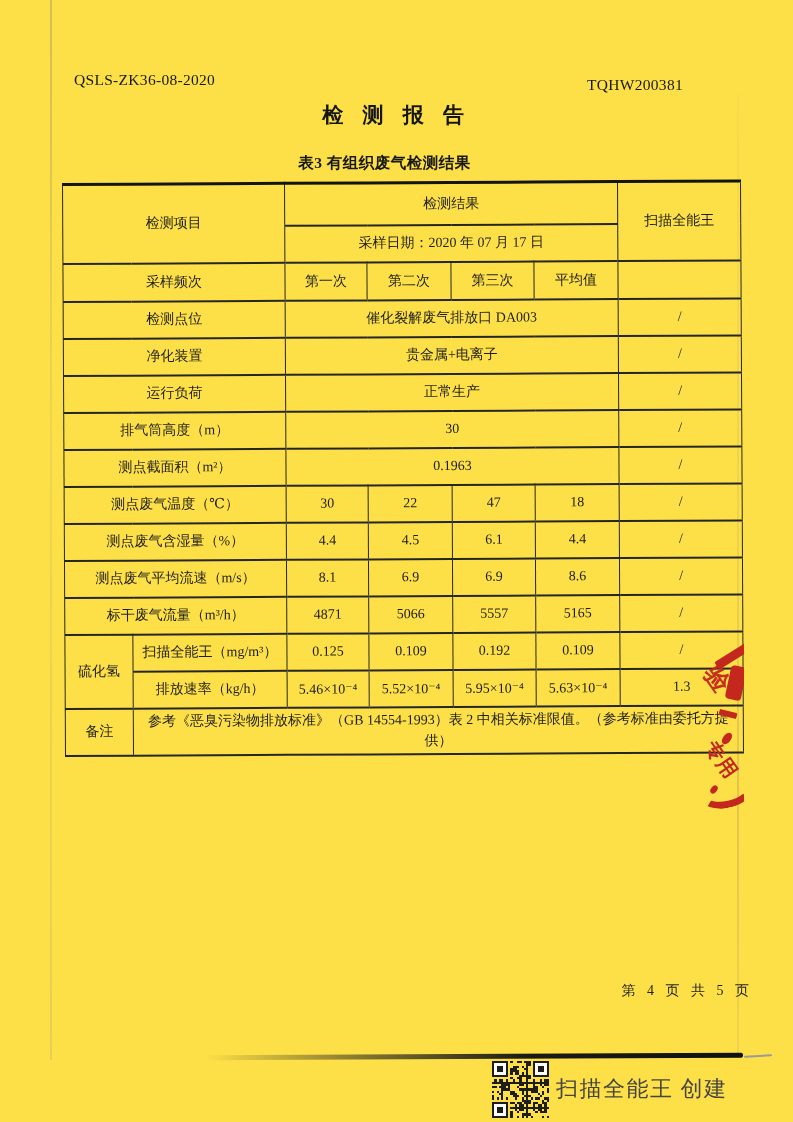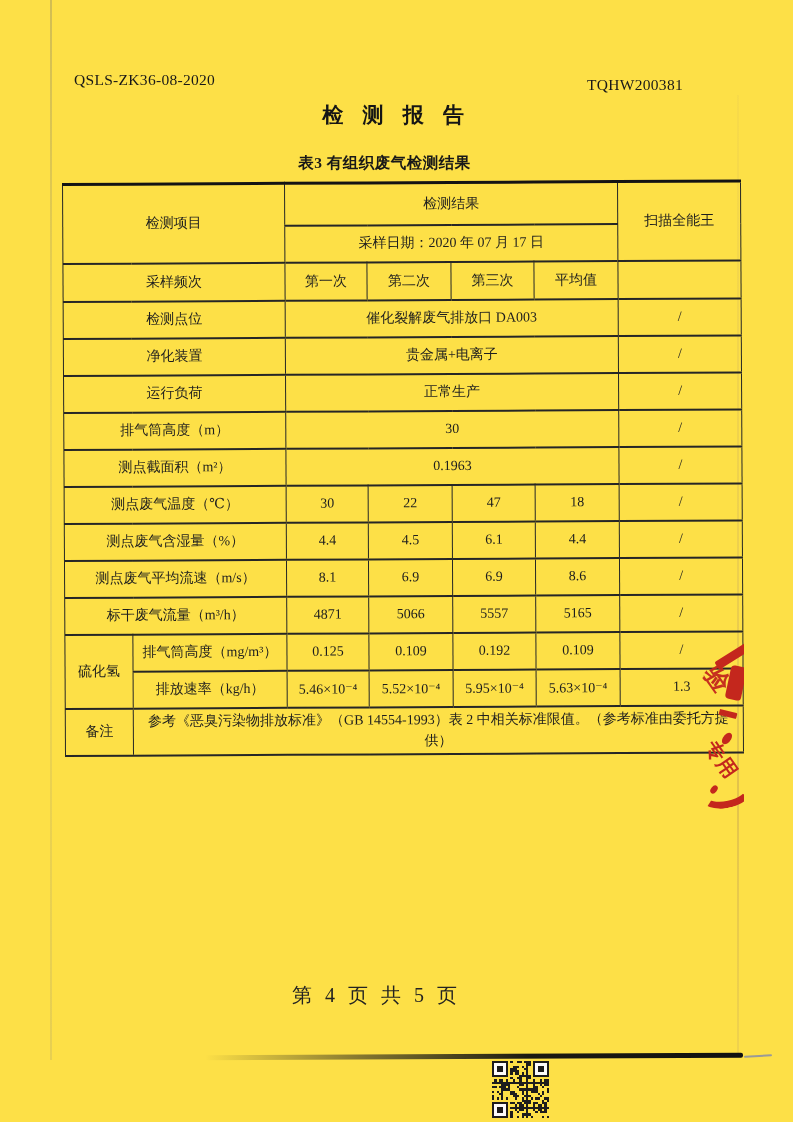--- a/index.html
+++ b/index.html
@@ -50,22 +50,22 @@
     border:2px solid #262626; border-left-width:1.3px; border-right-width:1.3px;
     text-align:center; vertical-align:middle; padding:1px 2px;
     overflow:hidden;
   }
   table.report { border-top:3px solid #141414; border-bottom:2.5px solid #141414; }
   tr.rh1 { height:42px; } tr.rh2 { height:37px; } tr.rh3 { height:38px; }
   tr.rr  { height:37px; } tr.rk  { height:41px; }
   td.remark-text { text-align:left; padding:4px 12px 4px 10px; line-height:1.55; }
   
   .footer-page {
-    position:absolute; left:0; right:40px; top:982px; text-align:center;
-    font-size:20px; letter-spacing:4px; color:#222;
+    position:absolute; left:0; right:40px; top:982px; text-align:right;
+    font-size:14px; letter-spacing:4px; color:#222;
   }
   
   .qr-box { position:absolute; left:492px; top:1061px; width:57px; height:57px; }
   .scan-caption {
     position:absolute; left:556px; top:1074px; font-size:22px; color:#454545;
     letter-spacing:1.5px; font-family:"Liberation Serif","DejaVu Serif",serif;
   }
   
   .stamp { position:absolute; left:695px; top:640px; width:49px; height:175px; overflow:hidden; }
   .stamp * { position:absolute; color:#c4271d; }
@@ -174,21 +174,21 @@
         <td colspan="2">标干废气流量（m³/h）</td>
         <td>4871</td>
         <td>5066</td>
         <td>5557</td>
         <td>5165</td>
         <td>/</td>
       </tr>
 
       <tr class="rr">
         <td rowspan="2">硫化氢</td>
-        <td>排气筒高度（mg/m³）</td>
+        <td>扫描全能王（mg/m³）</td>
         <td>0.125</td>
         <td>0.109</td>
         <td>0.192</td>
         <td>0.109</td>
         <td>/</td>
       </tr>
       <tr class="rr">
         <td>排放速率（kg/h）</td>
         <td>5.46×10⁻⁴</td>
         <td>5.52×10⁻⁴</td>
@@ -435,20 +435,21 @@
         <rect x="1" y="1" width="5" height="5" fill="#fcfcfa"></rect>
         <rect x="2" y="2" width="3" height="3" fill="#1d1d1d"></rect>
         <rect x="18" y="0" width="7" height="7" fill="#1d1d1d"></rect>
         <rect x="19" y="1" width="5" height="5" fill="#fcfcfa"></rect>
         <rect x="20" y="2" width="3" height="3" fill="#1d1d1d"></rect>
         <rect x="0" y="18" width="7" height="7" fill="#1d1d1d"></rect>
         <rect x="1" y="19" width="5" height="5" fill="#fcfcfa"></rect>
         <rect x="2" y="20" width="3" height="3" fill="#1d1d1d"></rect>
       </svg>
   </div>
+  <div class="scan-caption">扫描全能王 创建</div>
 
   <div class="stamp">
     <div class="st-bar"></div>
     <span class="st-char1">验</span>
     <div class="st-blob"></div>
     <div class="st-tick"></div>
     <div class="st-comma"></div>
     <span class="st-char2">专用</span>
     <div class="st-apo"></div>
     <div class="st-arc"></div>

